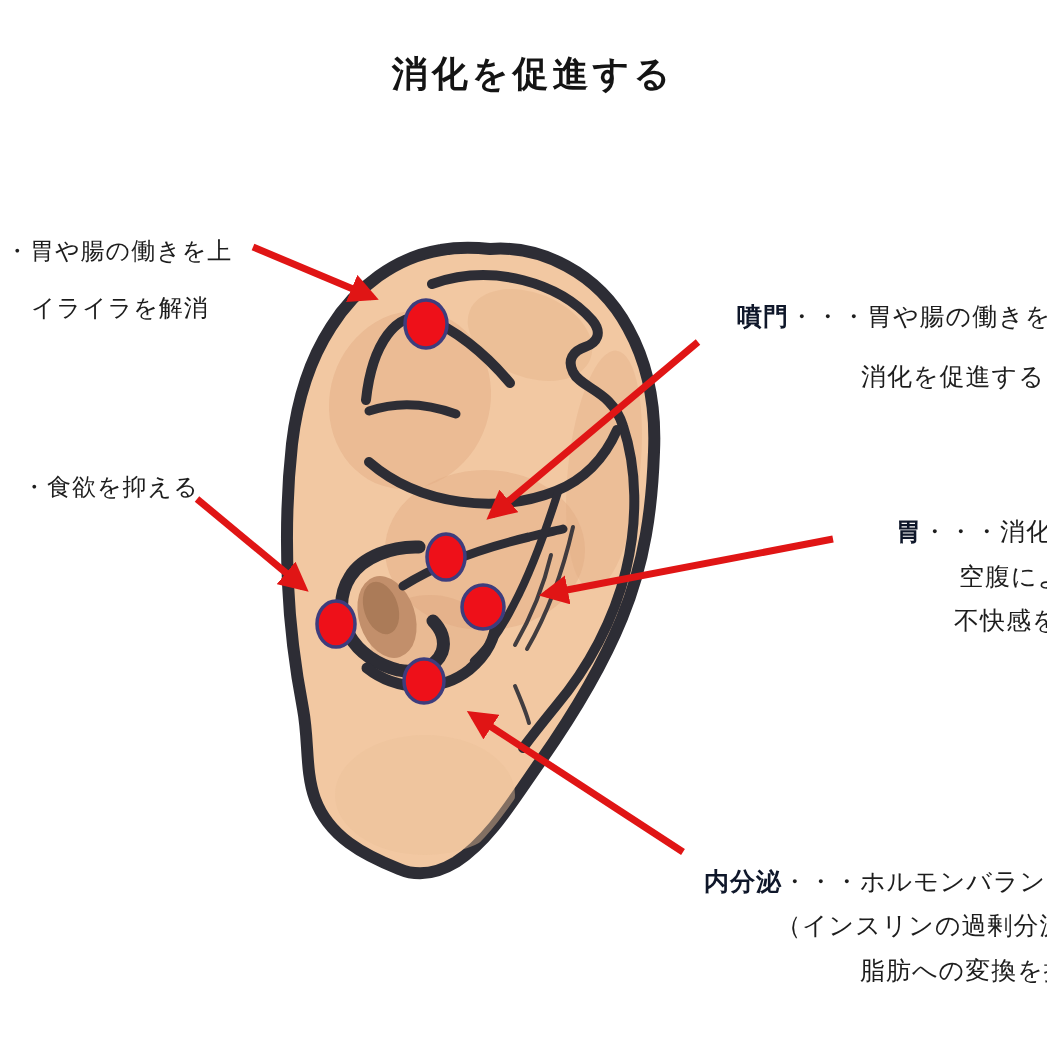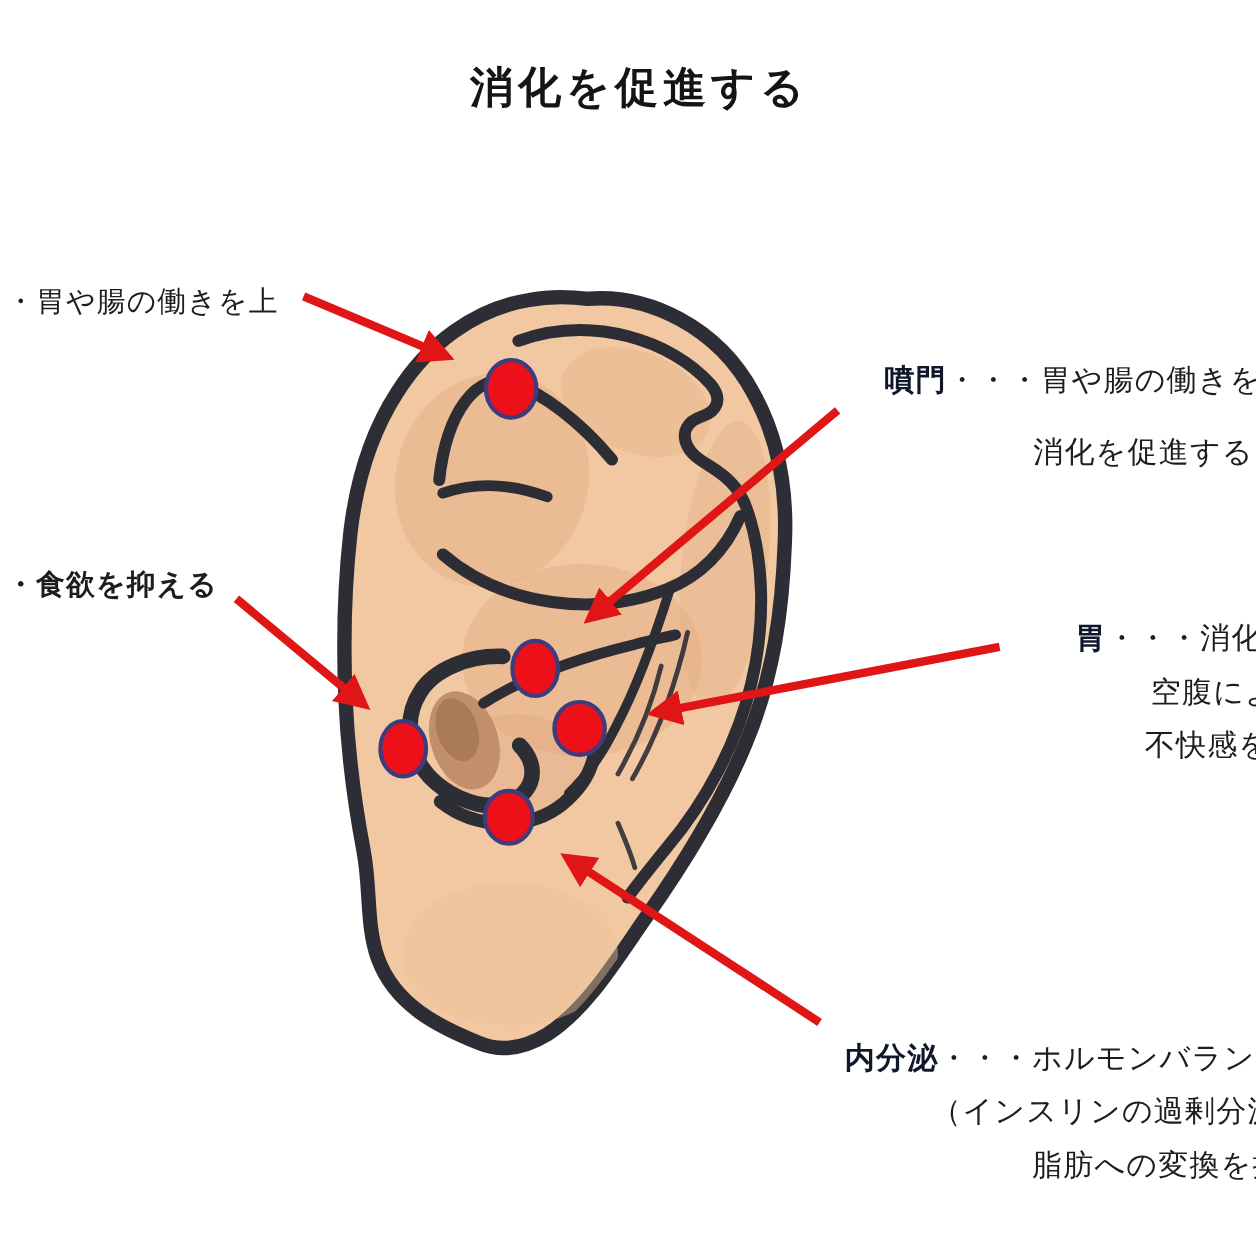--- a/index.html
+++ b/index.html
@@ -113,22 +113,23 @@
       <path marker-end="url(#ah)" d="M 197 499 L 303 587"></path>
       <path marker-end="url(#ah)" d="M 698 342 L 492 515"></path>
       <path marker-end="url(#ah)" d="M 833 539 L 546 594"></path>
       <path marker-end="url(#ah)" d="M 683 852 L 473 715"></path>
     </g>
   </svg>
 
   <div class="txt title" style="left:533px;top:52px;">消化を促進する</div>
 
   <div class="txt left-lbl" style="left:5px;top:237px;">・胃や腸の働きを上</div>
+  <div class="txt left-lbl" style="left:31px;top:294px;">イライラを解消</div>
 
-  <div class="txt left-lbl" style="left:5px;top:473px;font-weight:bold;">・食欲を抑える</div>
+  <div class="txt left-lbl" style="left:22px;top:473px;">・食欲を抑える</div>
 
   <div class="txt" style="left:737px;top:302px;">
     <span class="point-name">噴門</span><span>・・・胃や腸の働きを上</span>
   </div>
   <div class="txt" style="left:861px;top:349px;margin-top:13px;">消化を促進する</div>
 
   <div class="txt" style="left:896px;top:517px;">
     <span class="point-name">胃</span><span>・・・消化力</span>
   </div>
   <div class="txt" style="left:959px;top:562px;">空腹によ</div>

